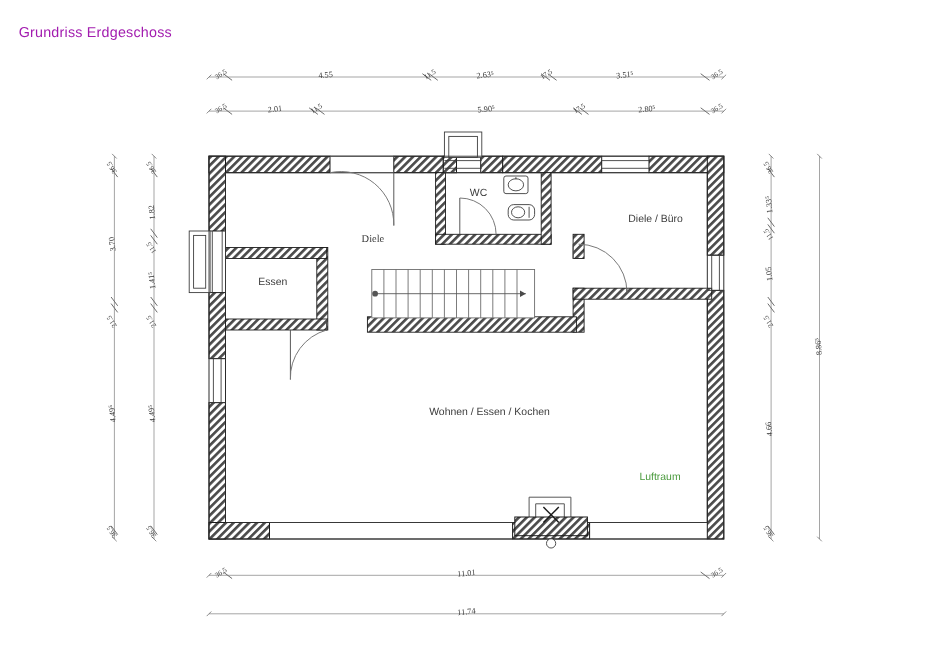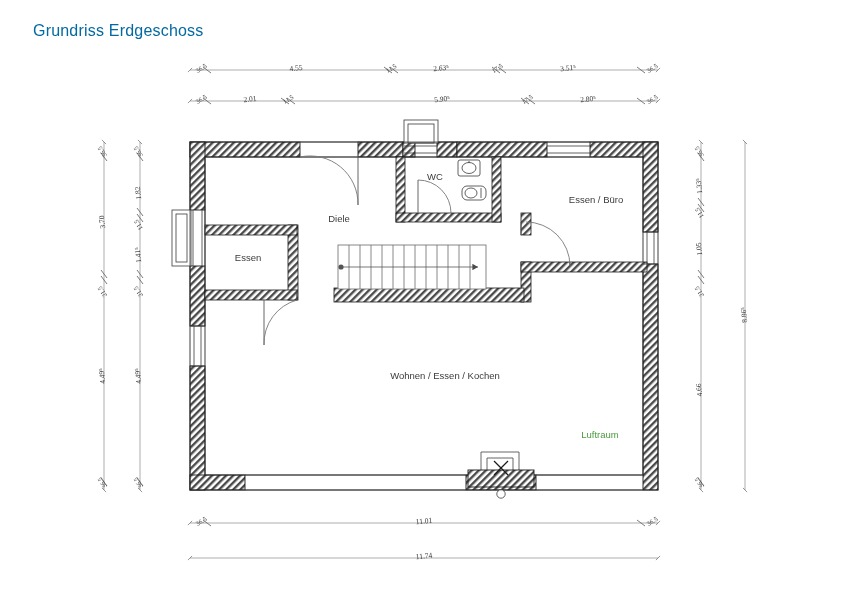--- a/index.html
+++ b/index.html
@@ -5,23 +5,23 @@
   html,body{margin:0;padding:0;}
   body{
     width:841px;height:595px;
     background:#ffffff;
     font-family:"Liberation Sans", sans-serif;
     overflow:hidden;
     position:relative;
   }
   #page-title{
     position:absolute;
-    left:33px; top:22px;
-    font-size:16px;
-    color:#0369a1;
+    left:17px; top:22px;
+    font-size:13px;
+    color:#a21caf;
     letter-spacing:.2px;
     white-space:nowrap;
   }
   #plan-canvas{
     position:absolute;
     left:0; top:0;
     width:841px; height:595px;
   }
   .room-label{
     position:absolute;
@@ -249,23 +249,23 @@
     <line x1="190" y1="523" x2="658" y2="523" marker-start="url(#tick)" marker-end="url(#tick)"></line>
     <line x1="190" y1="558" x2="658" y2="558" marker-start="url(#tick)" marker-end="url(#tick)"></line>
     <g stroke="#6b6b6b" stroke-width="0.9">
       <path d="M203,520 L211,526 M637,520 L645,526"></path>
     </g>
   </g>
 
 </svg>
 
 <div id="room-labels">
-    <div class="room-label" style="left: 339px; top: 218px;">Diele</div>
+    <div class="room-label" style="left: 339px; top: 218px; font-family: Liberation Serif, serif;">Diele</div>
     <div class="room-label" style="left: 435px; top: 176px;">WC</div>
-    <div class="room-label" style="left: 596px; top: 199px;">Essen / Büro</div>
+    <div class="room-label" style="left: 596px; top: 199px;">Diele / Büro</div>
     <div class="room-label" style="left: 248px; top: 257px;">Essen</div>
     <div class="room-label" style="left: 445px; top: 375px;">Wohnen / Essen / Kochen</div>
     <div class="room-label accent" style="left: 600px; top: 434px;">Luftraum</div>
   </div>
 
 <div id="dim-labels">
     <div class="dim-label hs" style="left: 201px; top: 68px;">36.5</div>
     <div class="dim-label h" style="left: 296px; top: 68px;">4.55</div>
     <div class="dim-label hs" style="left: 391px; top: 68px;">11.5</div>
     <div class="dim-label h" style="left: 441px; top: 68px;">2.63⁵</div>

